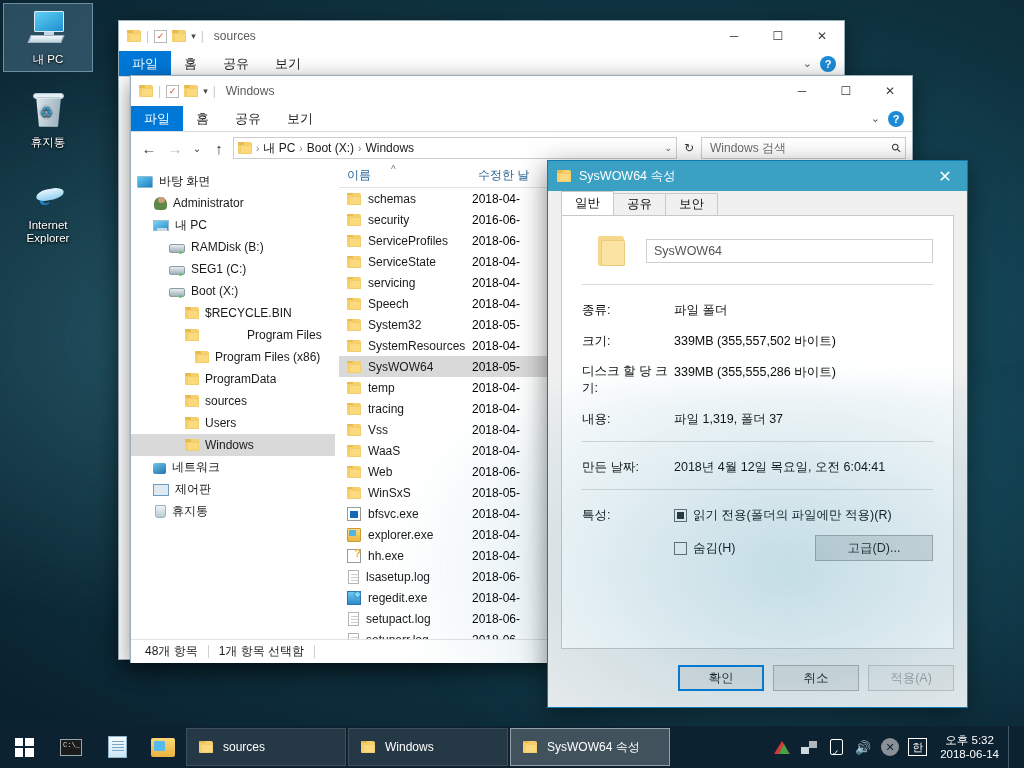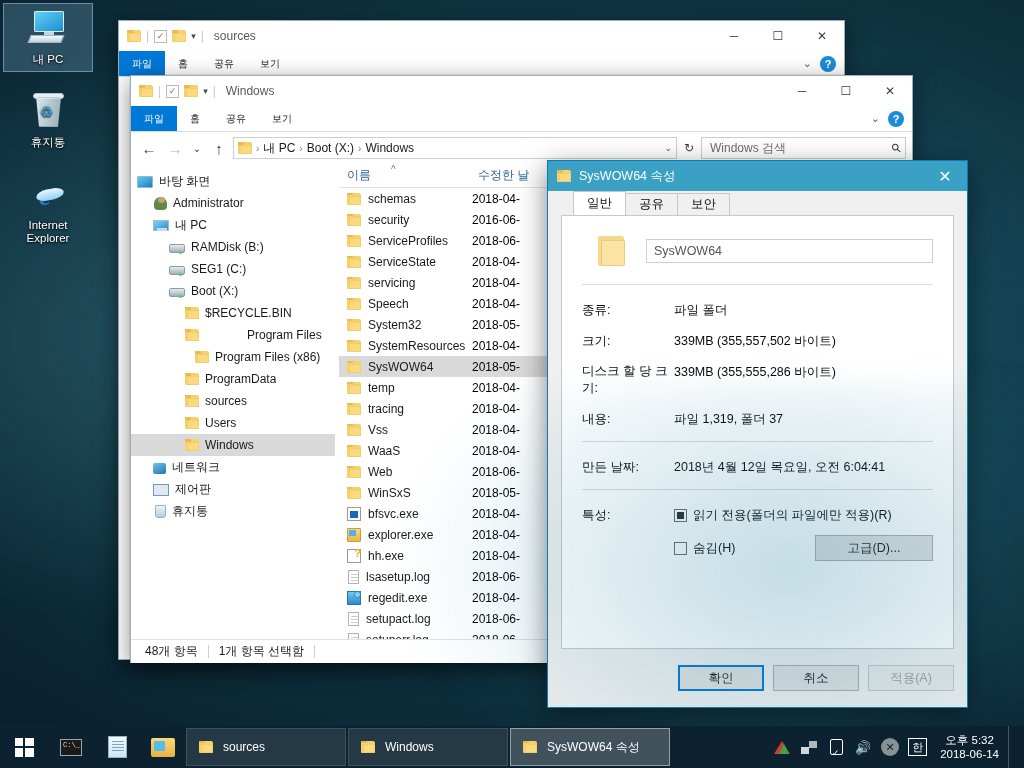--- a/index.html
+++ b/index.html
@@ -59,21 +59,21 @@
   
   .window { position: absolute; background: #fff; border: 1px solid #9bb0bd;
             box-shadow: 0 0 0 1px rgba(0,0,0,.05), 0 6px 22px rgba(0,0,0,.45); }
   .win-title { height: 30px; display:flex; align-items:center; background:#fff; padding-left: 8px; }
   .qat { display:flex; align-items:center; gap:5px; }
   .qat .sep { color:#c9c9c9; }
   .win-name { margin-left: 10px; color:#5a5a5a; font-size: 12px; }
   .win-btns { margin-left:auto; display:flex; height:30px; }
   .win-btn { width:44px; height:30px; display:flex; align-items:center; justify-content:center; color:#3c3c3c; }
   .ribbon-tabs { height: 26px; display:flex; align-items:stretch; background:#fff; border-bottom:1px solid #dcdcdc; position:relative; }
-  .rtab { padding: 0 13px; display:flex; align-items:center; font-size:10px; color:#1a1a1a; }
+  .rtab { padding: 0 13px; display:flex; align-items:center; font-size:13px; color:#1a1a1a; }
   .rtab.file { background:#0078d7; color:#fff; font-weight:normal; }
   .ribbon-right { margin-left:auto; display:flex; align-items:center; gap:8px; padding-right:8px; }
   .help-btn { width:16px; height:16px; border-radius:50%; background:#1d8bd8; color:#fff; font-size:11px; font-weight:bold;
               display:flex; align-items:center; justify-content:center; }
   .chev { color:#5a5a5a; font-size:11px; }
 
   
   .folder { display:inline-block; position:relative; width:14px; height:12px; vertical-align:-2px; }
   .folder .back { position:absolute; left:0; top:0; width:14px; height:12px; background:#f7cf6b; border-radius:1px 2px 1px 1px; }
   .folder .tab  { position:absolute; left:0; top:0; width:6px; height:2.5px; background:#e8bb4e; border-radius:1px 1px 0 0; }
@@ -137,21 +137,21 @@
   .statusbar { height: 24px; border-top:1px solid #e2e2e2; display:flex; align-items:center; gap:10px;
                padding-left:14px; font-size:12px; color:#1a1a1a; background:#fff; }
   .statusbar .divider { width:1px; height:13px; background:#cfcfcf; }
 
   
   #props { position:absolute; left:547px; top:160px; width:421px; height:548px;
            background:#f0f0f0; border:1px solid #0c7bb3; box-shadow:0 8px 26px rgba(0,0,0,.5); }
   #props .ptitle { height:30px; background:#3aa0c4; display:flex; align-items:center; padding-left:9px; gap:8px; color:#fff; }
   #props .ptitle .t { font-size:12.5px; }
   #props .pclose { margin-left:auto; width:44px; height:30px; display:flex; align-items:center; justify-content:center; font-size:16px; color:#fff; }
-  .tabstrip { height:24px; display:flex; align-items:flex-end; padding-left:25px; background:#f0f0f0; }
+  .tabstrip { height:24px; display:flex; align-items:flex-end; padding-left:13px; background:#f0f0f0; }
   .ptab { height:22px; padding:0 13px; display:flex; align-items:center; font-size:12.5px;
           background:#f0f0f0; border:1px solid #c8c8c8; border-bottom:none; margin-right:-1px; color:#0a0a0a; }
   .ptab.active { background:#fff; height:24px; border-color:#c8c8c8; position:relative; z-index:2; }
   .tabpage { position:absolute; left:13px; right:13px; top:214px; bottom:58px; background:#fff; border:1px solid #c8c8c8; padding: 18px 20px 0; }
   .namerow { display:flex; align-items:center; gap:20px; margin-bottom:16px; }
   .bigfolder { width:30px; height:34px; position:relative; flex:none; margin-left:14px;}
   .bigfolder .bk { position:absolute; left:2px; top:2px; width:26px; height:30px; background:#f5d88b; border-radius:2px 3px 2px 2px; }
   .bigfolder .fr { position:absolute; left:5px; top:6px; width:24px; height:26px; background:#fbe3a4; border-radius:0 2px 2px 2px; box-shadow: inset 0 0 0 1px #ecca7d; }
   .nameinput { flex:1; height:24px; border:1px solid #cfcfcf; background:#fff; display:flex; align-items:center;
                padding-left:7px; font-size:12.5px; color:#555; }

